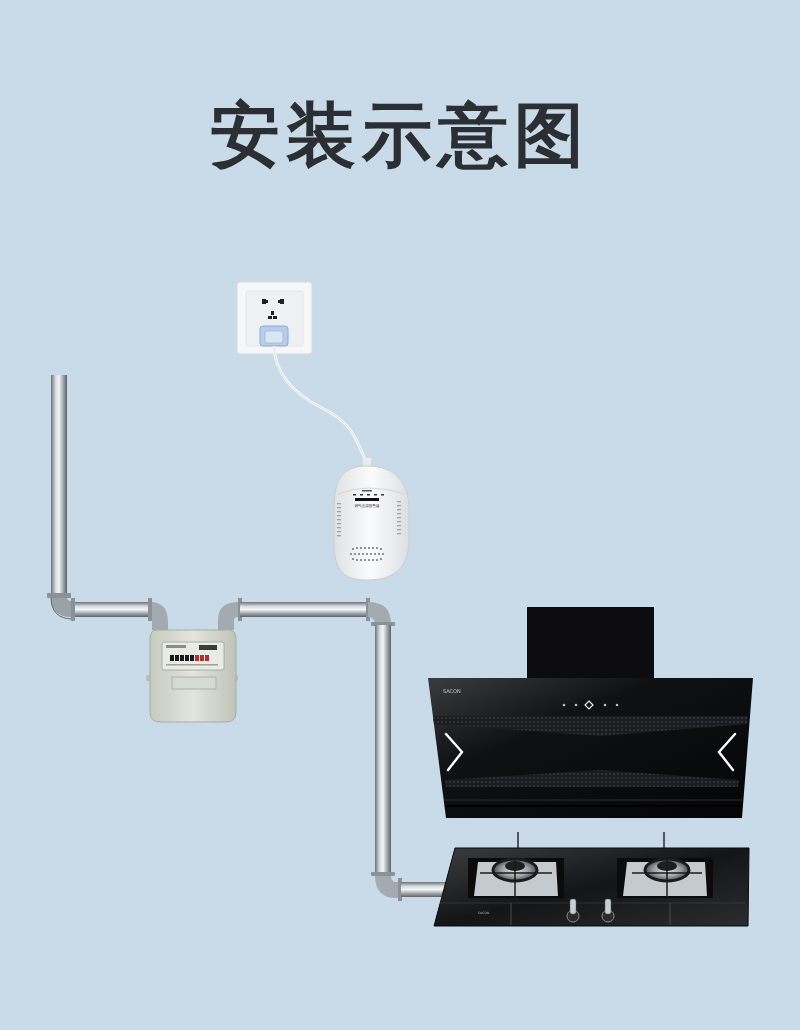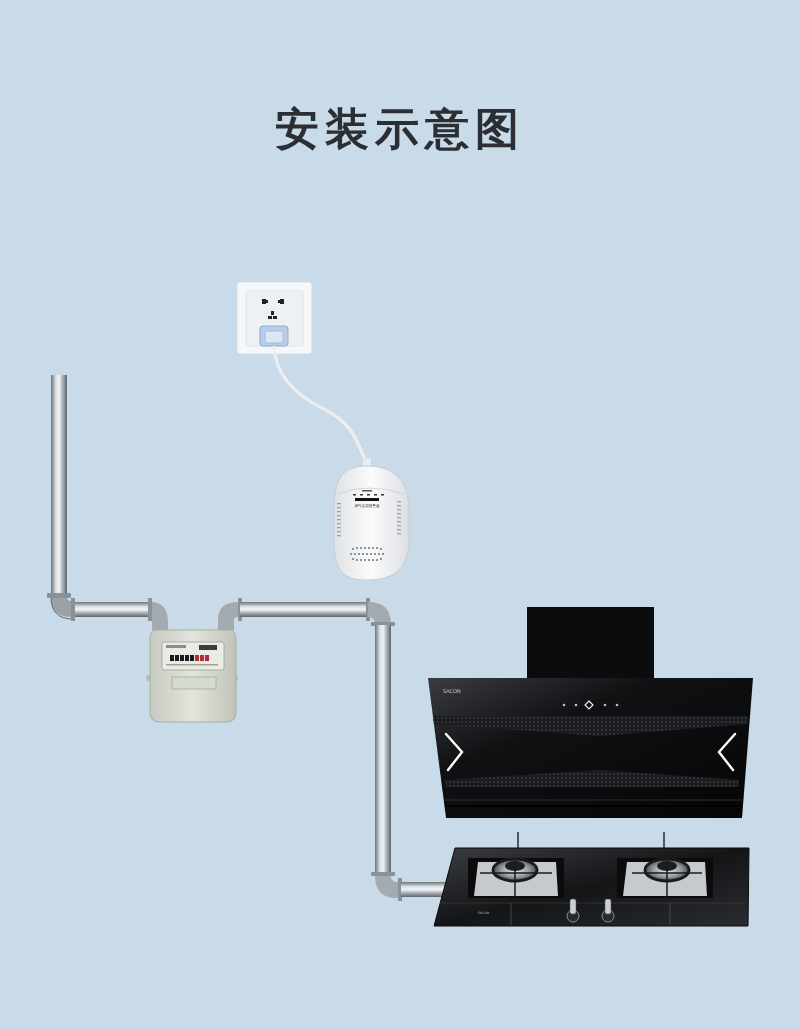--- a/index.html
+++ b/index.html
@@ -3,22 +3,22 @@
   <meta charset="utf-8">
   <style>
     html, body { margin: 0; padding: 0; }
     body {
       width: 800px; height: 1030px; overflow: hidden;
       background: #c9dae8;
       font-family: "DejaVu Sans", "Liberation Sans", sans-serif;
       position: relative;
     }
     .title {
-      position: absolute; left: 0; right: 0; top: 100px;
-      text-align: center; font-size: 44px; font-weight: 900;
+      position: absolute; left: 0; right: 0; top: 89px;
+      text-align: center; font-size: 70px; font-weight: 900;
       letter-spacing: 6px; color: #2b2f33;
     }
     svg.scene { position: absolute; left: 0; top: 0; }
     .tiny { font-family: "DejaVu Sans", sans-serif; }
   </style>
 </head>
 <body>
 
 <div class="title">安装示意图</div>
 

